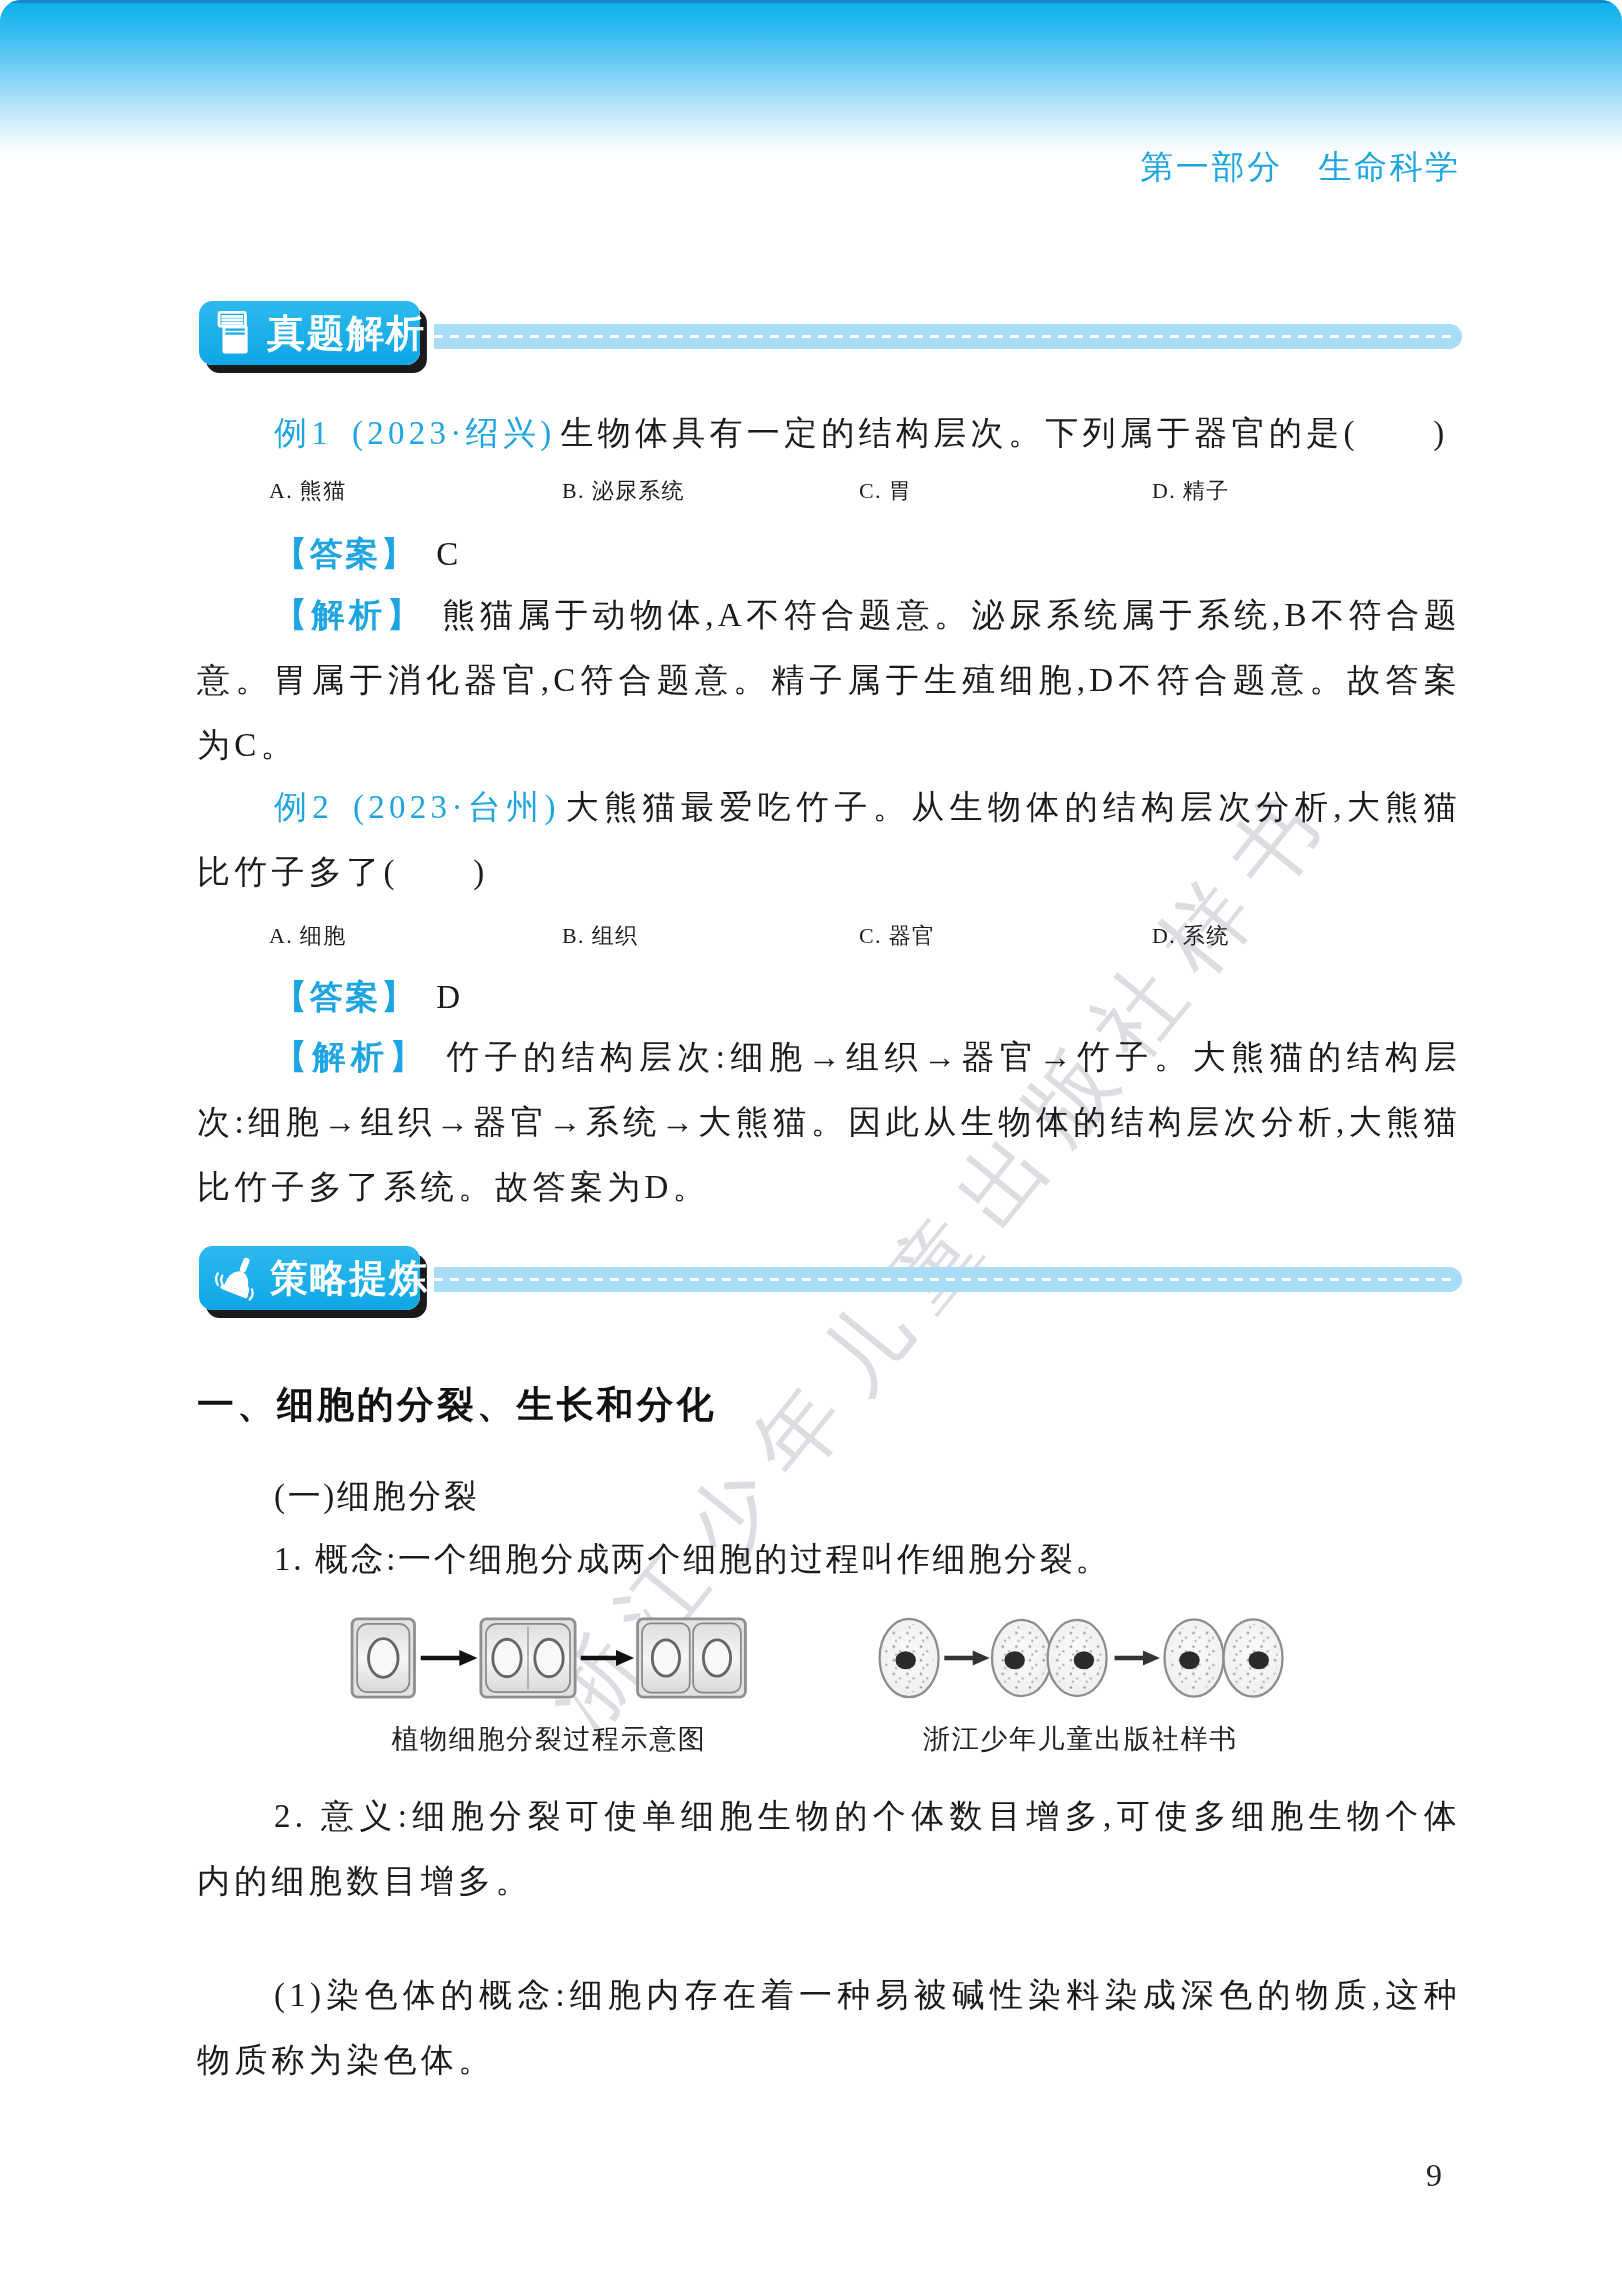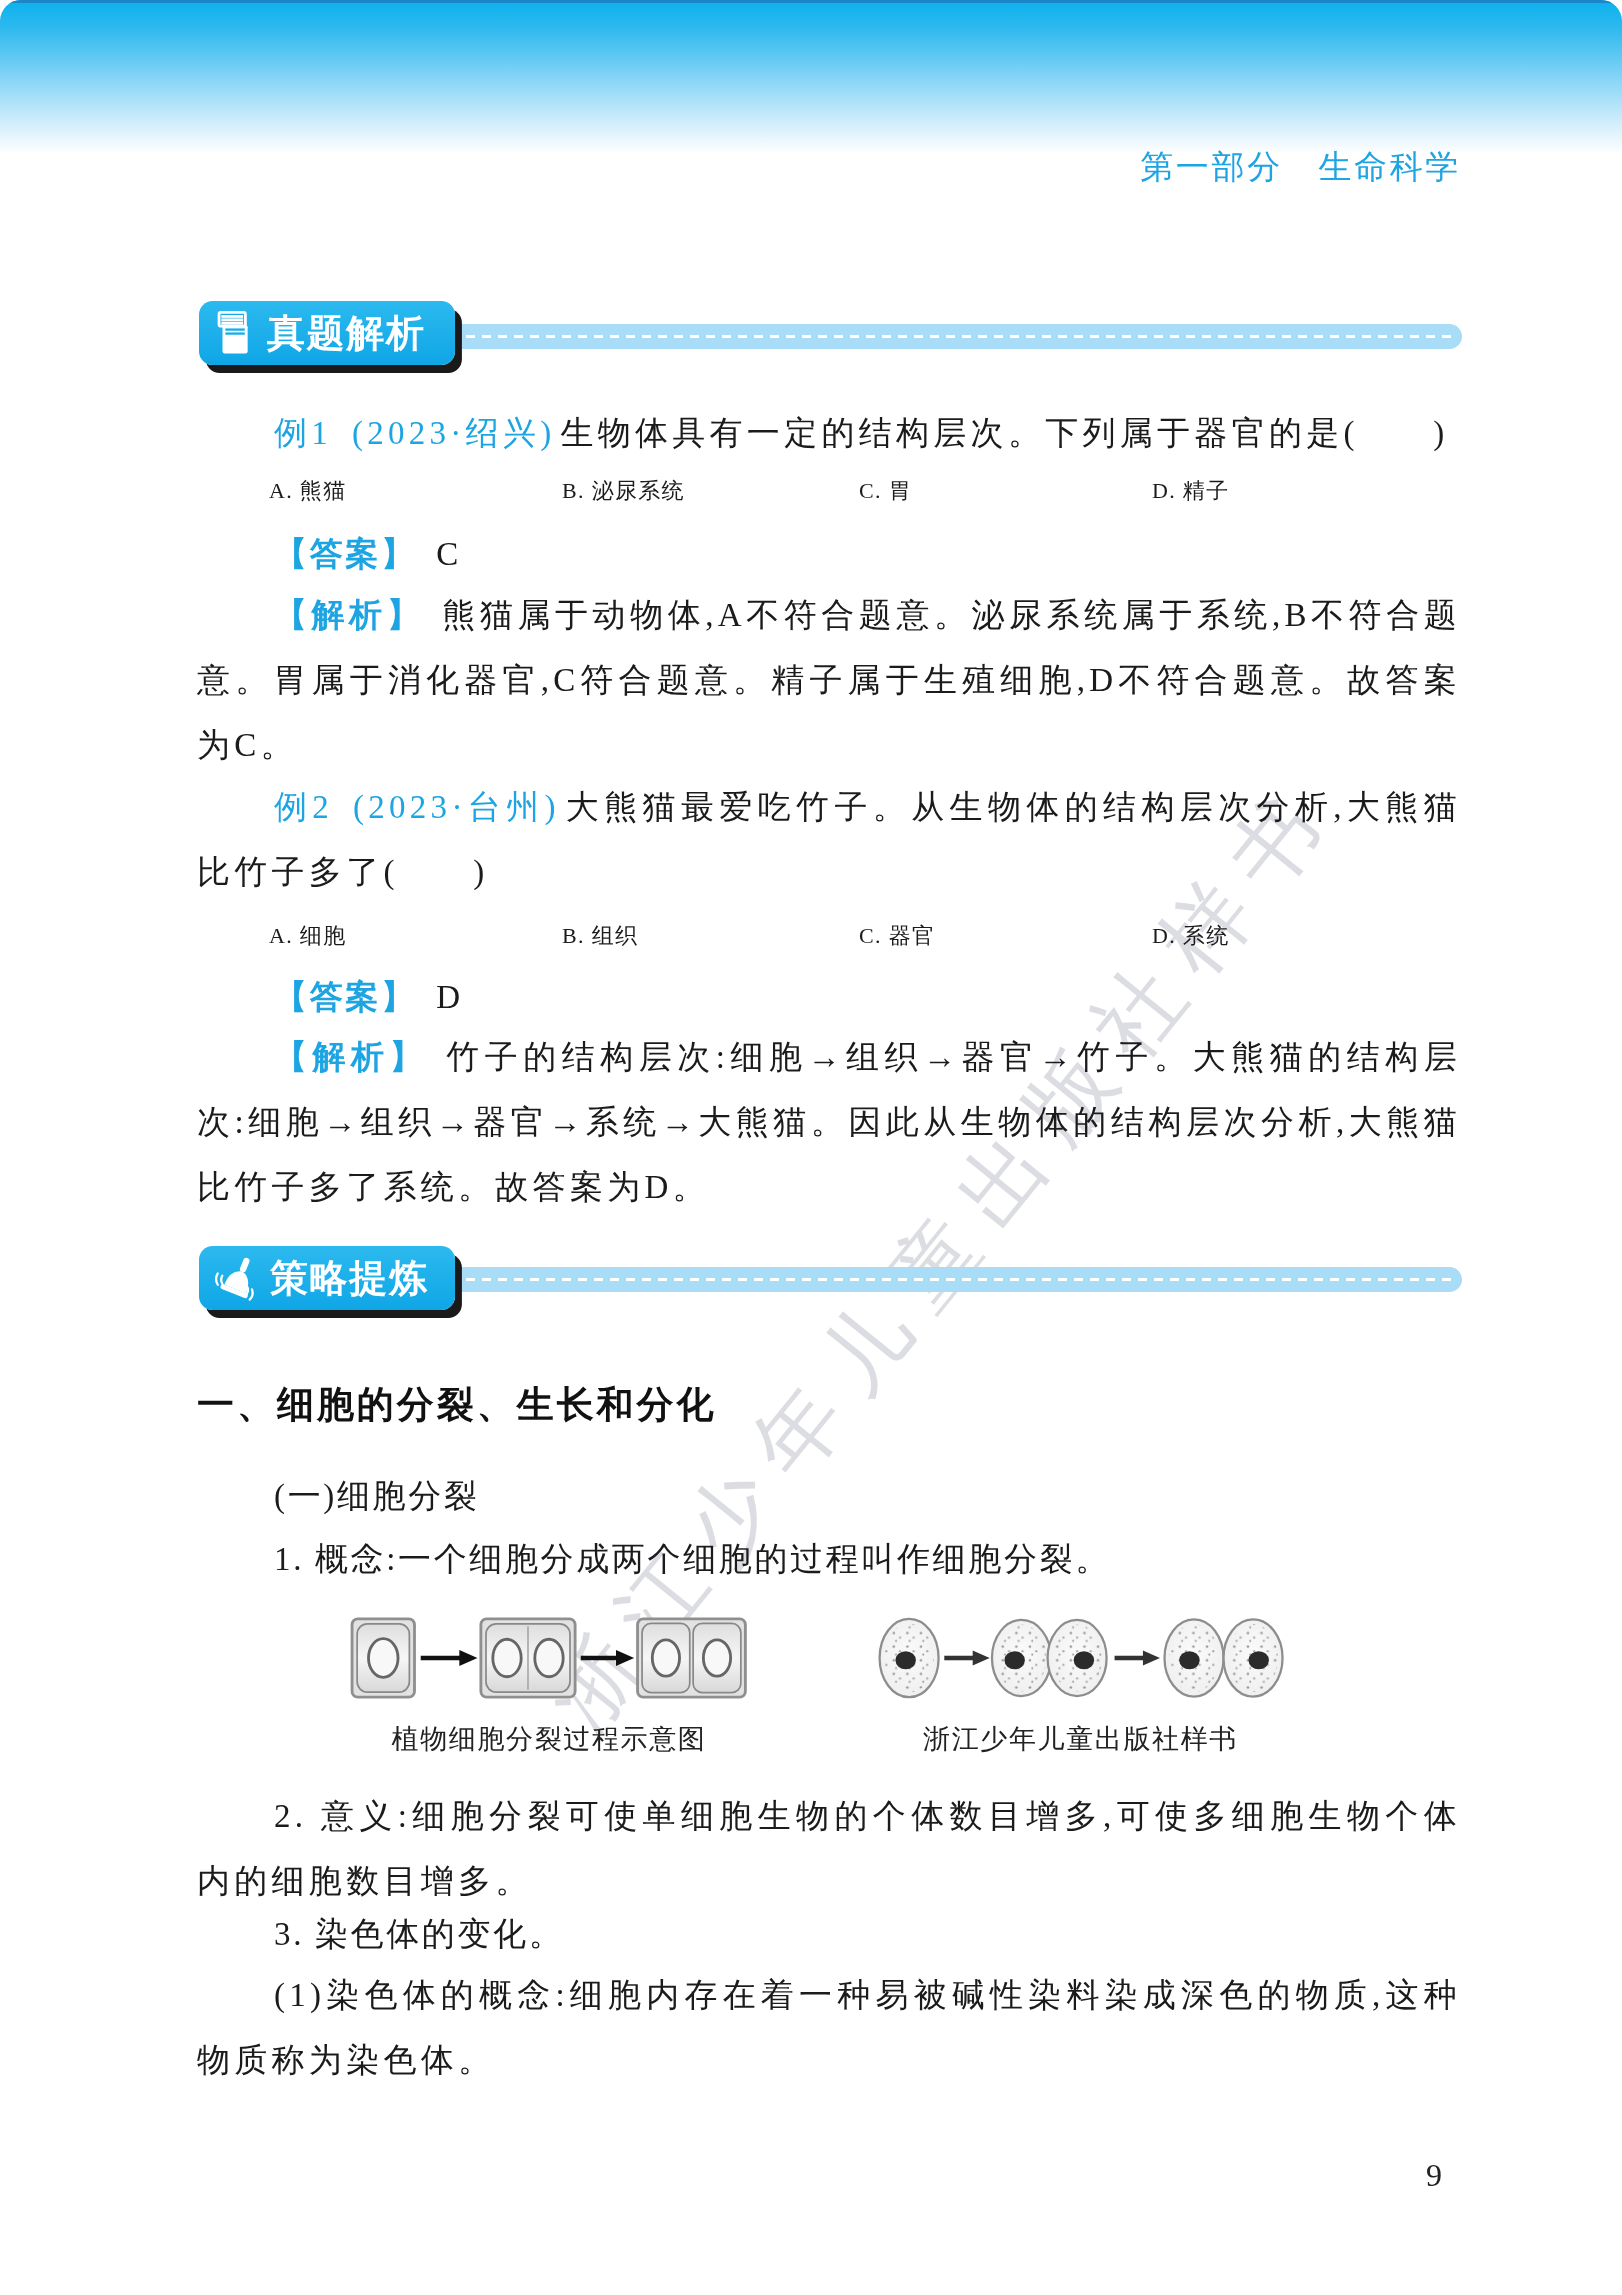--- a/index.html
+++ b/index.html
@@ -42,21 +42,21 @@
   
   .ribbon{
     position:absolute;left:434px;width:1028px;height:25px;z-index:2;
     background:var(--ribbon);border-radius:0 12.6px 12.6px 0;
   }
   .ribbon::after{
     content:"";position:absolute;left:0;right:11.4px;top:50%;height:3.4px;margin-top:-1.7px;
     background:repeating-linear-gradient(90deg,#ffffff 0 9px,rgba(255,255,255,0) 9px 16px);
   }
   .badge{
-    position:absolute;left:199px;width:256px;height:64px;z-index:3;
+    position:absolute;left:199px;width:221px;height:64px;z-index:3;
     background:linear-gradient(180deg,#2cb9ef 0%,#0fa6e6 100%);
     border-radius:13.7px;
     box-shadow:6.9px 8px 0 #1a1a1a;
     display:flex;align-items:center;gap:10.3px;padding:0 15px 0 12.6px;
   }
   .badge .b-label{
     font-family:"Liberation Sans","DejaVu Sans",sans-serif;
     font-weight:bold;font-size:38px;color:#ffffff;letter-spacing:1.7px;white-space:nowrap;
   }
   .badge svg{flex:0 0 auto;}
@@ -249,20 +249,19 @@
       <ellipse cx="550" cy="78" rx="18" ry="16" fill="#2b2b2b"></ellipse>
       <ellipse cx="672" cy="78" rx="18" ry="16" fill="#2b2b2b"></ellipse>
     </svg>
   </div>
 
   <div class="caption" style="left:349px;top:1722px;width:400px;">植物细胞分裂过程示意图</div>
   <div class="caption" style="left:876px;top:1722px;width:409px;">浙江少年儿童出版社样书</div>
 
   <div class="content para" style="top:1784px;">2. 意义:细胞分裂可使单细胞生物的个体数目增多,可使多细胞生物个体内的细胞数目增多。</div>
 
-  <div class="content line single" style="position:absolute;top:1902px;">3. 染色体的变化。</div>
 
   <div class="content para" style="top:1963px;">(1)染色体的概念:细胞内存在着一种易被碱性染料染成深色的物质,这种物质称为染色体。</div>
 
   <div class="page-num">9</div>
 
 </div>
 
 
 </body></html>

